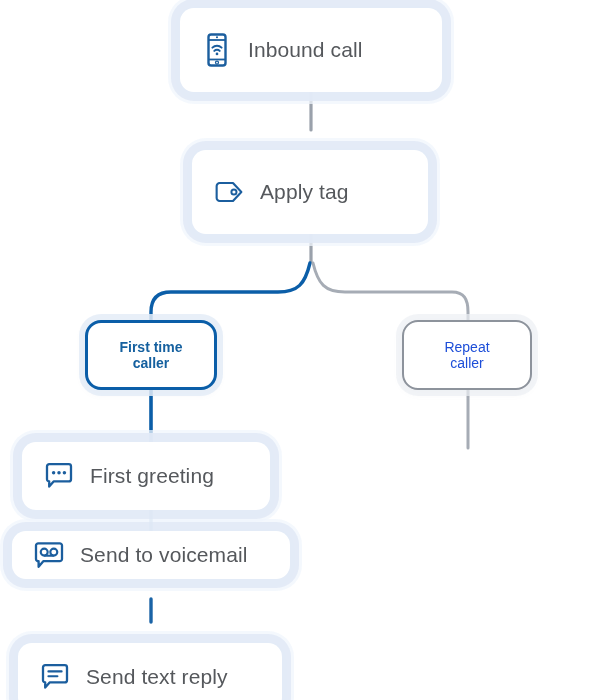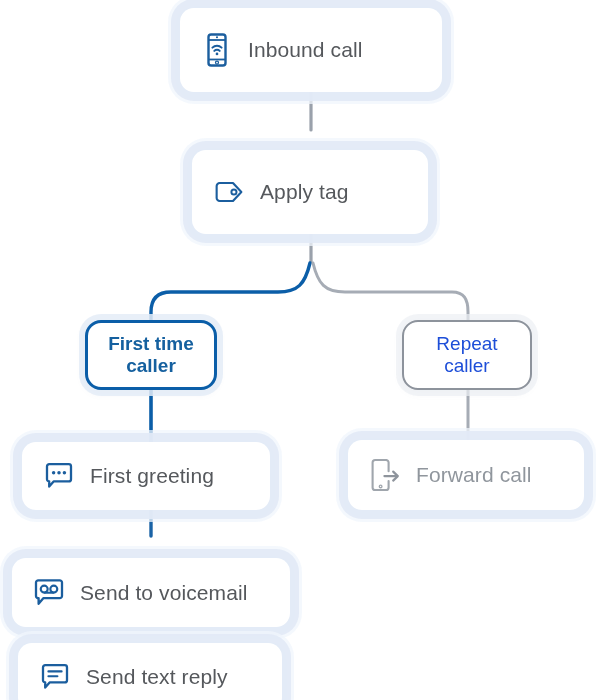--- a/index.html
+++ b/index.html
@@ -65,21 +65,21 @@
   }
 
   
   .node.condition {
     border-radius: 16px;
     justify-content: center;
     text-align: center;
     padding: 0 10px;
   }
   .node.condition .label {
-    font-size: 19px;
+    font-size: 14px;
     line-height: 1.17;
     white-space: pre-line;
   }
   .node.condition.active {
     border: 3px solid #0b5ea8;
     box-shadow:
       0 0 0 6px rgba(228,236,247,0.85),
       0 2px 8px rgba(110,135,170,0.15);
   }
   .node.condition.active .label {
@@ -169,35 +169,22 @@
                  L26,16.2 A2.2,2.2 0 0 1 23.8,18.4 L8.6,18.4 L4.2,23.6 L4.2,18.4
                  A2.2,2.2 0 0 1 2,16.2 Z" fill="none" stroke="#1b5e9e" stroke-width="2.3" stroke-linejoin="round"></path>
         <circle cx="8.6" cy="9.7" r="1.75" fill="#1b5e9e"></circle>
         <circle cx="14" cy="9.7" r="1.75" fill="#1b5e9e"></circle>
         <circle cx="19.4" cy="9.7" r="1.75" fill="#1b5e9e"></circle>
       </svg>
     </span>
     <span class="label">First greeting</span>
   </div>
 
-  <div class="node action muted-action" style="left:348px; top:440px; width:236px; height:70px;">
-    <span class="icon">
-      <svg width="30" height="34" viewBox="0 0 30 34">
-        <path d="M16,2 L5.2,2 A2.6,2.6 0 0 0 2.6,4.6 L2.6,29.4 A2.6,2.6 0 0 0 5.2,32
-                 L16,32 A2.6,2.6 0 0 0 18.6,29.4 L18.6,23" fill="none" stroke="#a0a6ad" stroke-width="2.1" stroke-linejoin="round" stroke-linecap="round"></path>
-        <path d="M18.6,13.2 L18.6,4.6 A2.6,2.6 0 0 0 16,2" fill="none" stroke="#a0a6ad" stroke-width="2.1" stroke-linecap="round"></path>
-        <circle cx="10.6" cy="28.4" r="1.35" fill="none" stroke="#a0a6ad" stroke-width="1.3"></circle>
-        <line x1="14.4" y1="18.1" x2="27.2" y2="18.1" stroke="#8e949c" stroke-width="2.2" stroke-linecap="round"></line>
-        <path d="M23.2,13.6 L27.8,18.1 L23.2,22.6" fill="none" stroke="#8e949c" stroke-width="2.2" stroke-linecap="round" stroke-linejoin="round"></path>
-      </svg>
-    </span>
-    <span class="label">Forward call</span>
-  </div>
-
-  <div class="node action" style="left:12px; top:531px; width:278px; height:69px;margin-top:27px;">
+
+  <div class="node action" style="left:12px; top:531px; width:278px; height:48px;">
     <span class="icon">
       <svg width="30" height="27" viewBox="0 0 30 27">
         <path d="M2,3.6 A2.3,2.3 0 0 1 4.3,1.3 L25.7,1.3 A2.3,2.3 0 0 1 28,3.6
                  L28,16.9 A2.3,2.3 0 0 1 25.7,19.2 L9.3,19.2 L4.6,24.8 L4.6,19.2
                  A2.3,2.3 0 0 1 2,16.9 Z" fill="none" stroke="#1b5e9e" stroke-width="2.3" stroke-linejoin="round"></path>
         <circle cx="10.2" cy="10.1" r="3.5" fill="none" stroke="#1b5e9e" stroke-width="2.1"></circle>
         <circle cx="19.8" cy="10.1" r="3.5" fill="none" stroke="#1b5e9e" stroke-width="2.1"></circle>
         <line x1="10.2" y1="13.7" x2="19.8" y2="13.7" stroke="#1b5e9e" stroke-width="2.1"></line>
       </svg>
     </span>

